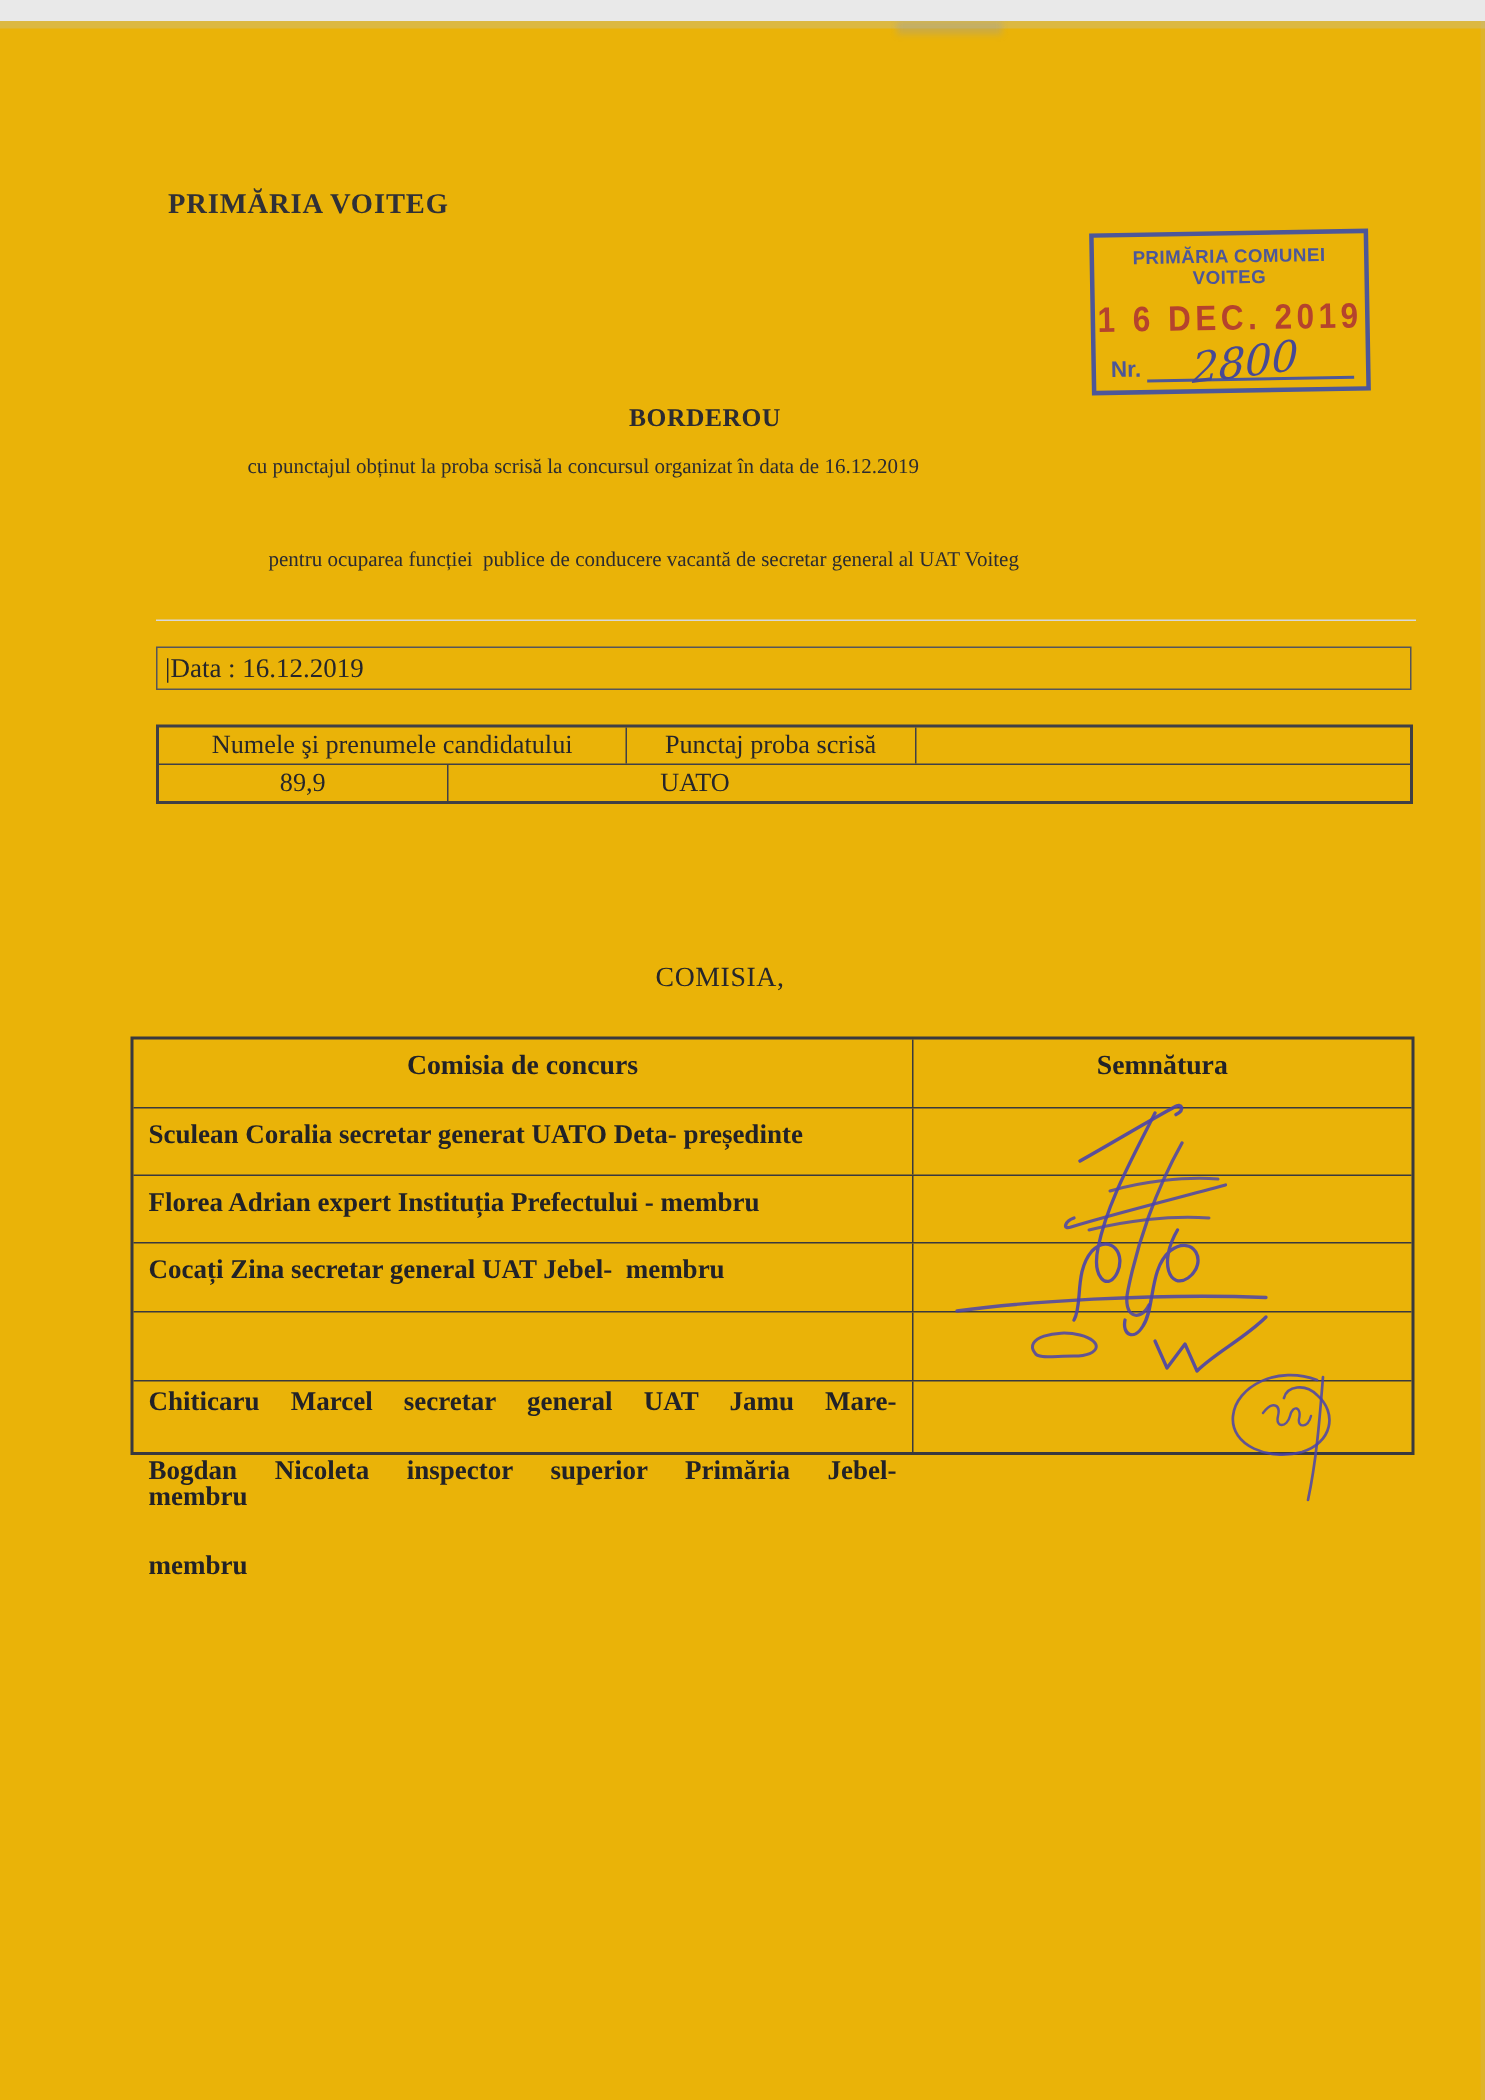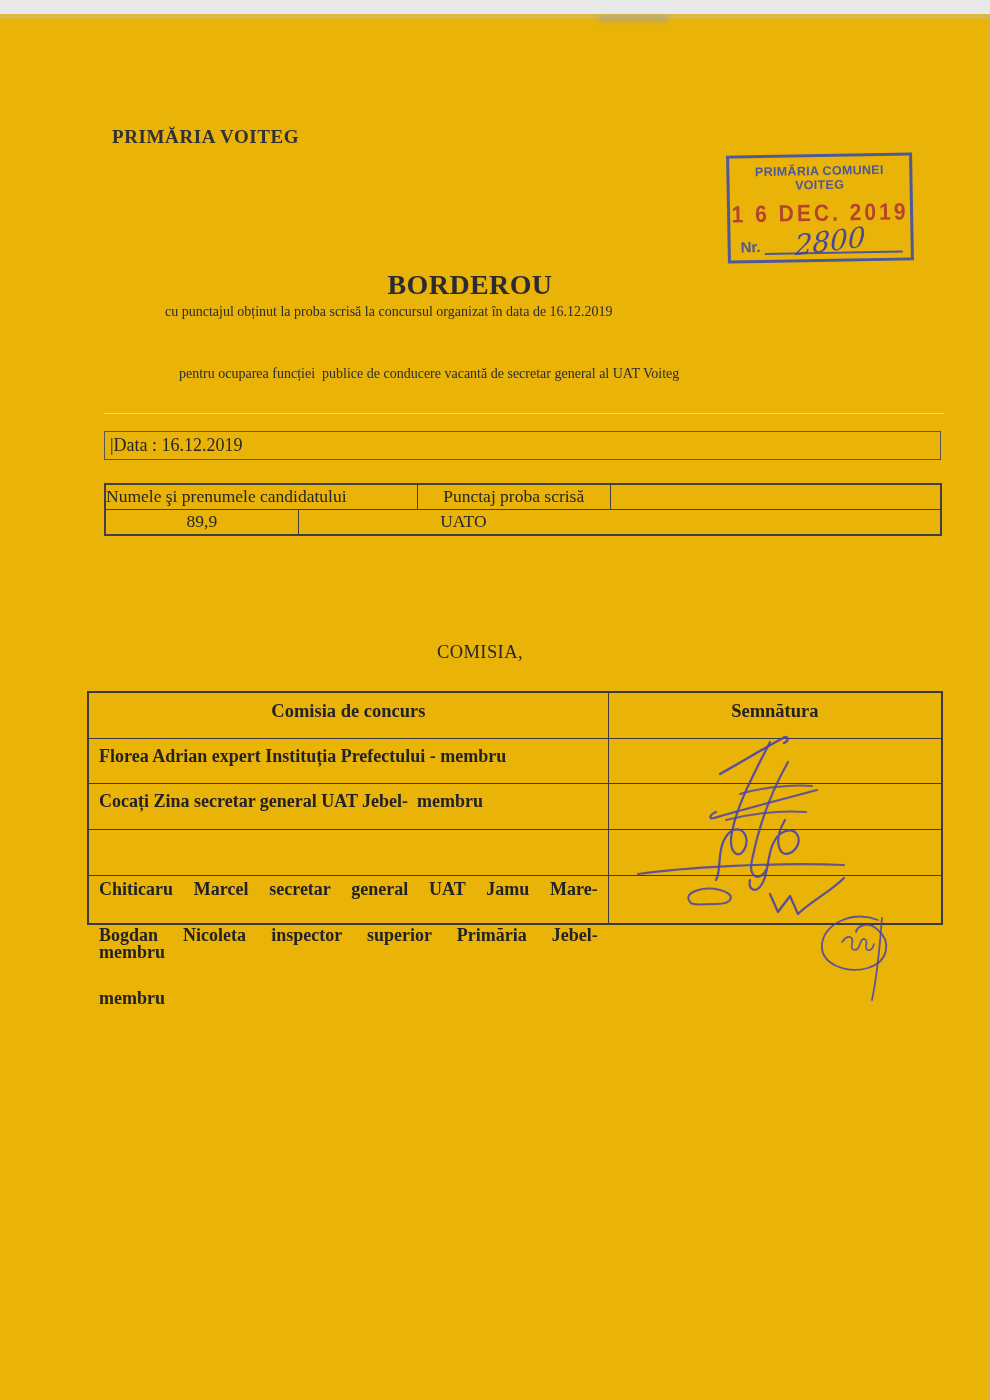--- a/index.html
+++ b/index.html
@@ -18,33 +18,33 @@
 
   
   .stamp{position:absolute;left:727px;top:140px;width:180px;height:102px;border:3px solid #4050a6;transform:rotate(-1deg);opacity:.92;}
   .stamp-org{margin-top:7px;text-align:center;font-family:"Liberation Sans","DejaVu Sans",sans-serif;font-size:12.5px;font-weight:bold;letter-spacing:.3px;color:#4050a6;}
   .stamp-date{margin-top:9px;text-align:center;font-family:"Liberation Sans","DejaVu Sans",sans-serif;font-size:21px;font-weight:bold;letter-spacing:3px;color:#b13a31;transform:scaleY(1.12);}
   .stamp-nr{position:absolute;left:10px;right:8px;bottom:5px;display:flex;align-items:flex-end;}
   .stamp-nr-label{font-family:"Liberation Sans","DejaVu Sans",sans-serif;font-size:15px;font-weight:bold;color:#4050a6;}
   .stamp-nr-linebox{flex:1;margin-left:4px;border-bottom:2px solid #4050a6;text-align:center;height:30px;position:relative;}
   .stamp-nr-value{position:absolute;left:30px;bottom:-6px;font-family:"DejaVu Serif",serif;font-style:italic;font-size:28px;color:#3a41a0;transform:rotate(-6deg) skewX(-8deg);}
 
-  .doc-title{position:absolute;left:0;top:255px;width:940px;text-align:center;font-size:28px;font-weight:bold;letter-spacing:.4px;color:#2b2b31;}
+  .doc-title{position:absolute;left:0;top:255px;width:940px;text-align:center;font-size:17px;font-weight:bold;letter-spacing:.4px;color:#2b2b31;}
   .doc-sub{position:absolute;left:165px;top:282px;width:760px;font-size:14px;line-height:31px;white-space:pre-wrap;color:#2b2b31;}
 
   .faint-line{position:absolute;left:104px;top:399px;width:840px;height:1px;background:#d7d8da;}
 
   .date-box{position:absolute;left:104px;top:417px;width:837px;height:29px;border:1px solid #55555a;box-sizing:border-box;font-size:18px;padding:3px 0 0 5px;white-space:pre-wrap;}
 
   
   .t1{position:absolute;left:104px;top:469px;width:838px;border:2px solid #404045;box-sizing:border-box;font-size:17.5px;}
   .t1-row{display:flex;}
   .t1-row.hdr{border-bottom:1.5px solid #404045;}
   .t1 .c{box-sizing:border-box;height:24px;line-height:23px;white-space:pre-wrap;overflow:hidden;}
-  .t1 .c1{width:37.4%;border-right:1.5px solid #404045;}
+  .t1 .c1{width:37.4%;border-right:1.5px solid #404045;text-align:center;}
   .t1 .c2{width:23.1%;border-right:1.5px solid #404045;text-align:center;}
   .t1 .c3{width:39.5%;text-align:center;}
   .t1 .body .c1{text-align:left;padding-left:8px;}
 
   .comisia{position:absolute;left:0;top:628px;width:960px;text-align:center;font-size:18.5px;letter-spacing:.4px;}
 
   
   .t2{position:absolute;left:87px;top:677px;width:856px;border:2px solid #39393e;box-sizing:border-box;font-size:18px;font-weight:bold;color:#222227;}
   .t2-row{display:flex;border-bottom:1.8px solid #39393e;}
   .t2-row:last-child{border-bottom:none;}
@@ -101,20 +101,24 @@
   </div>
 
   <div class="comisia">COMISIA,</div>
 
   <div class="t2">
     <div class="t2-row hdr-row">
       <div class="cc left h45">Comisia de concurs</div>
       <div class="cc right h45">Semnătura</div>
     </div>
     <div class="t2-row">
+      <div class="cc left h44">Sculean Coralia secretar generat UATO Deta- președinte</div>
+      <div class="cc right h44"></div>
+    </div>
+    <div class="t2-row">
       <div class="cc left h44">Florea Adrian expert Instituția Prefectului - membru</div>
       <div class="cc right h44"></div>
     </div>
     <div class="t2-row">
       <div class="cc left h45">Cocați Zina secretar general UAT Jebel-  membru</div>
       <div class="cc right h45"></div>
     </div>
     <div class="t2-row">
       <div class="cc left h45">
         <span class="line-justify">Chiticaru Marcel secretar general UAT Jamu Mare-</span>

